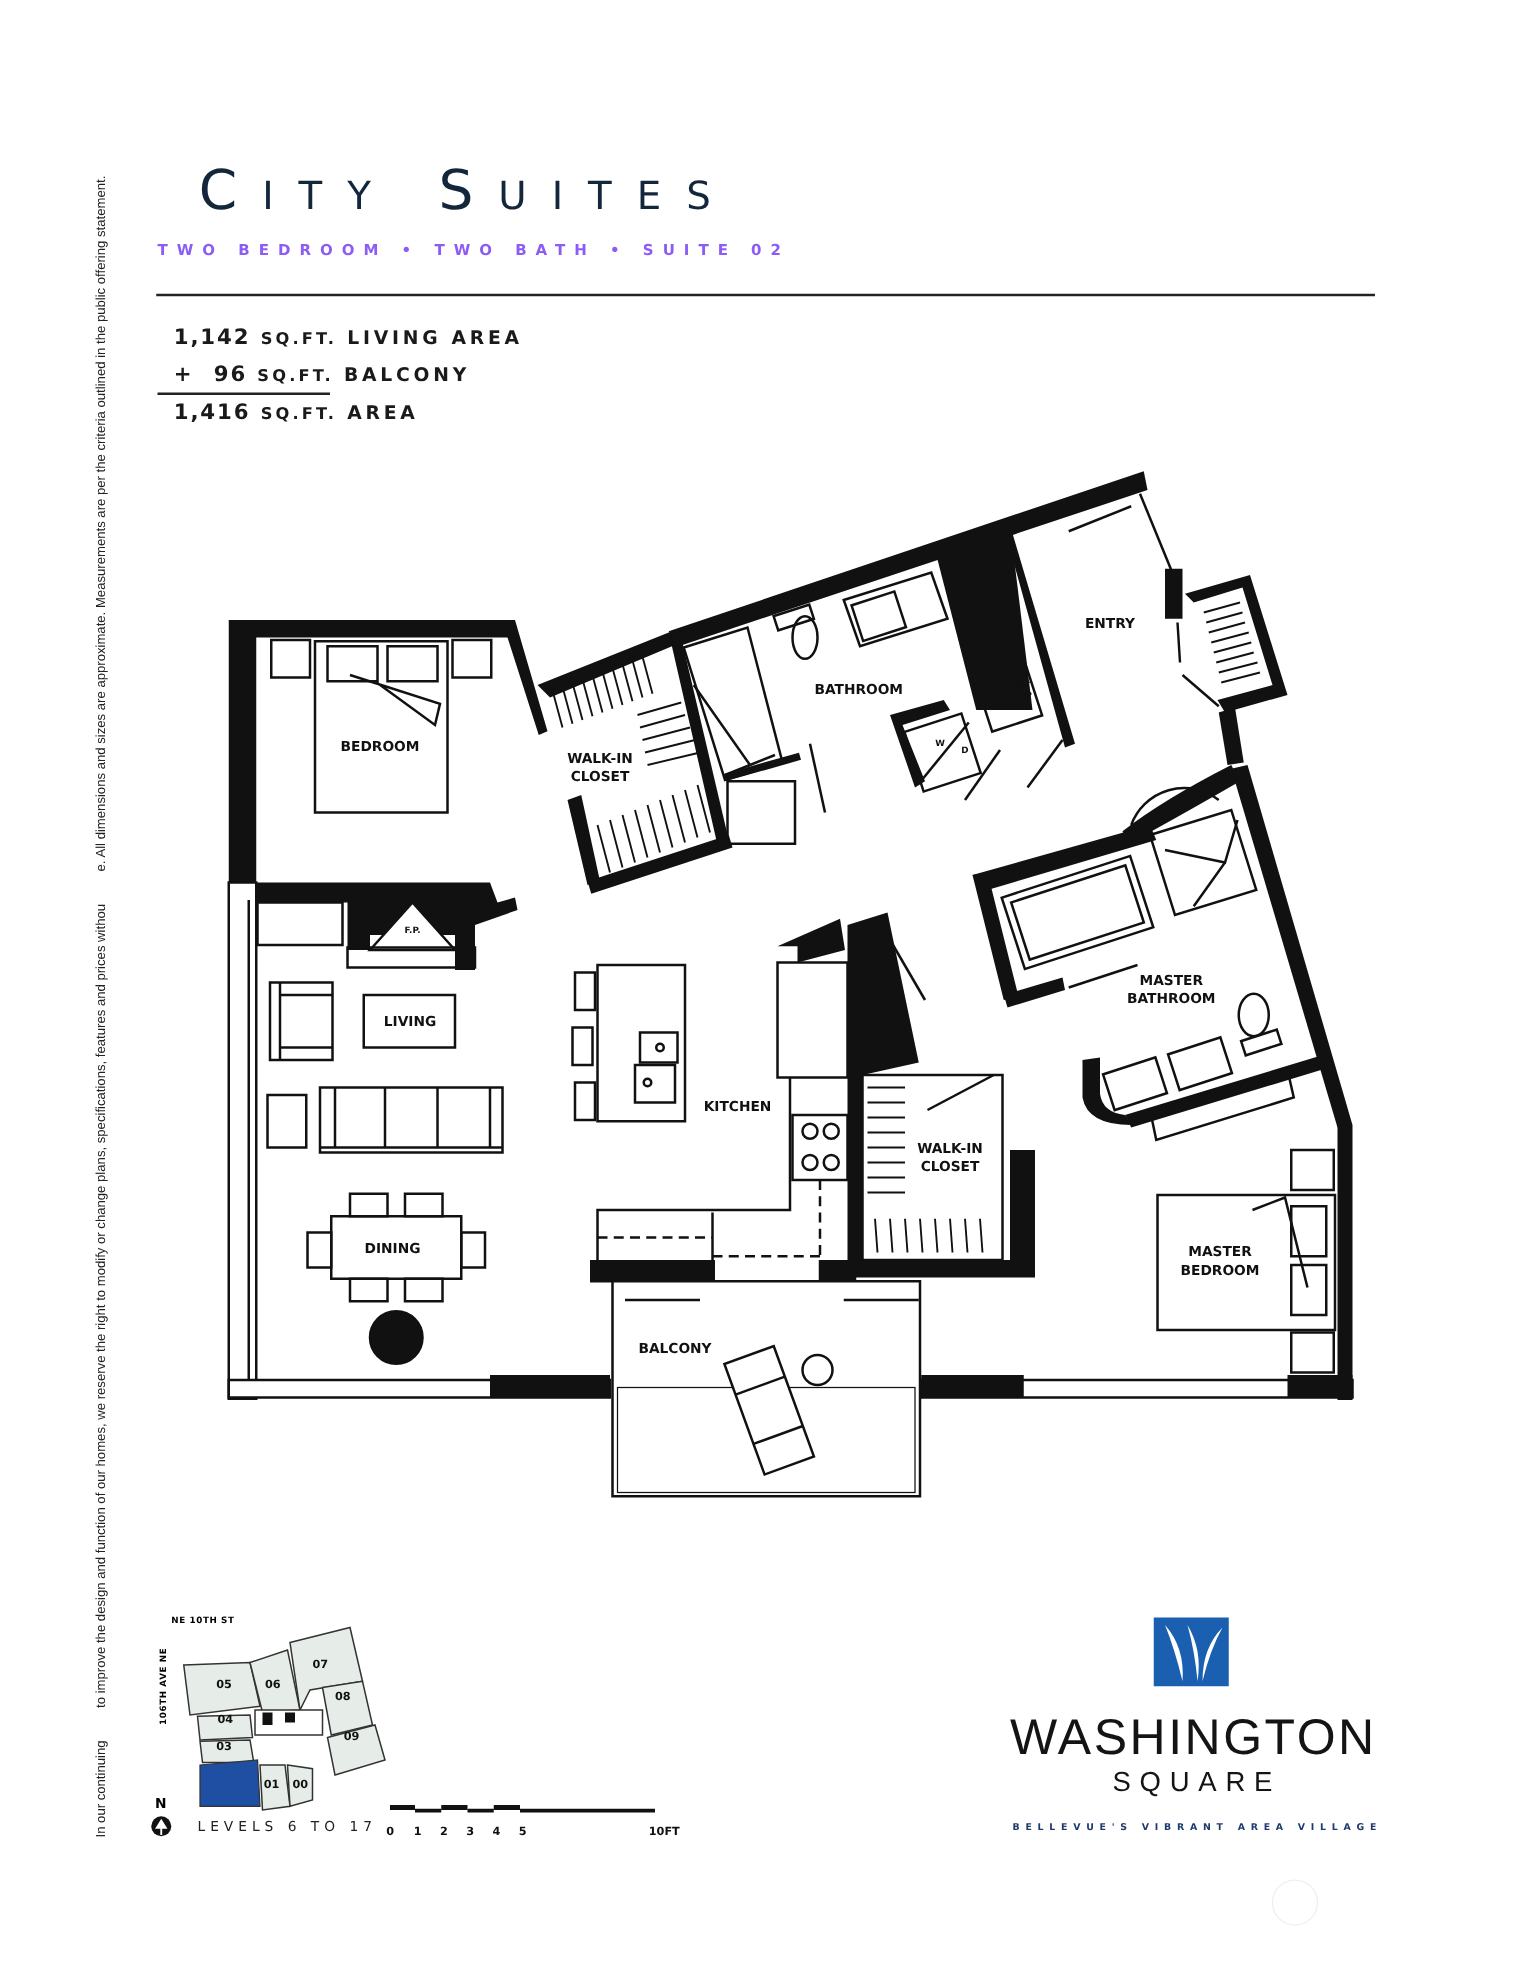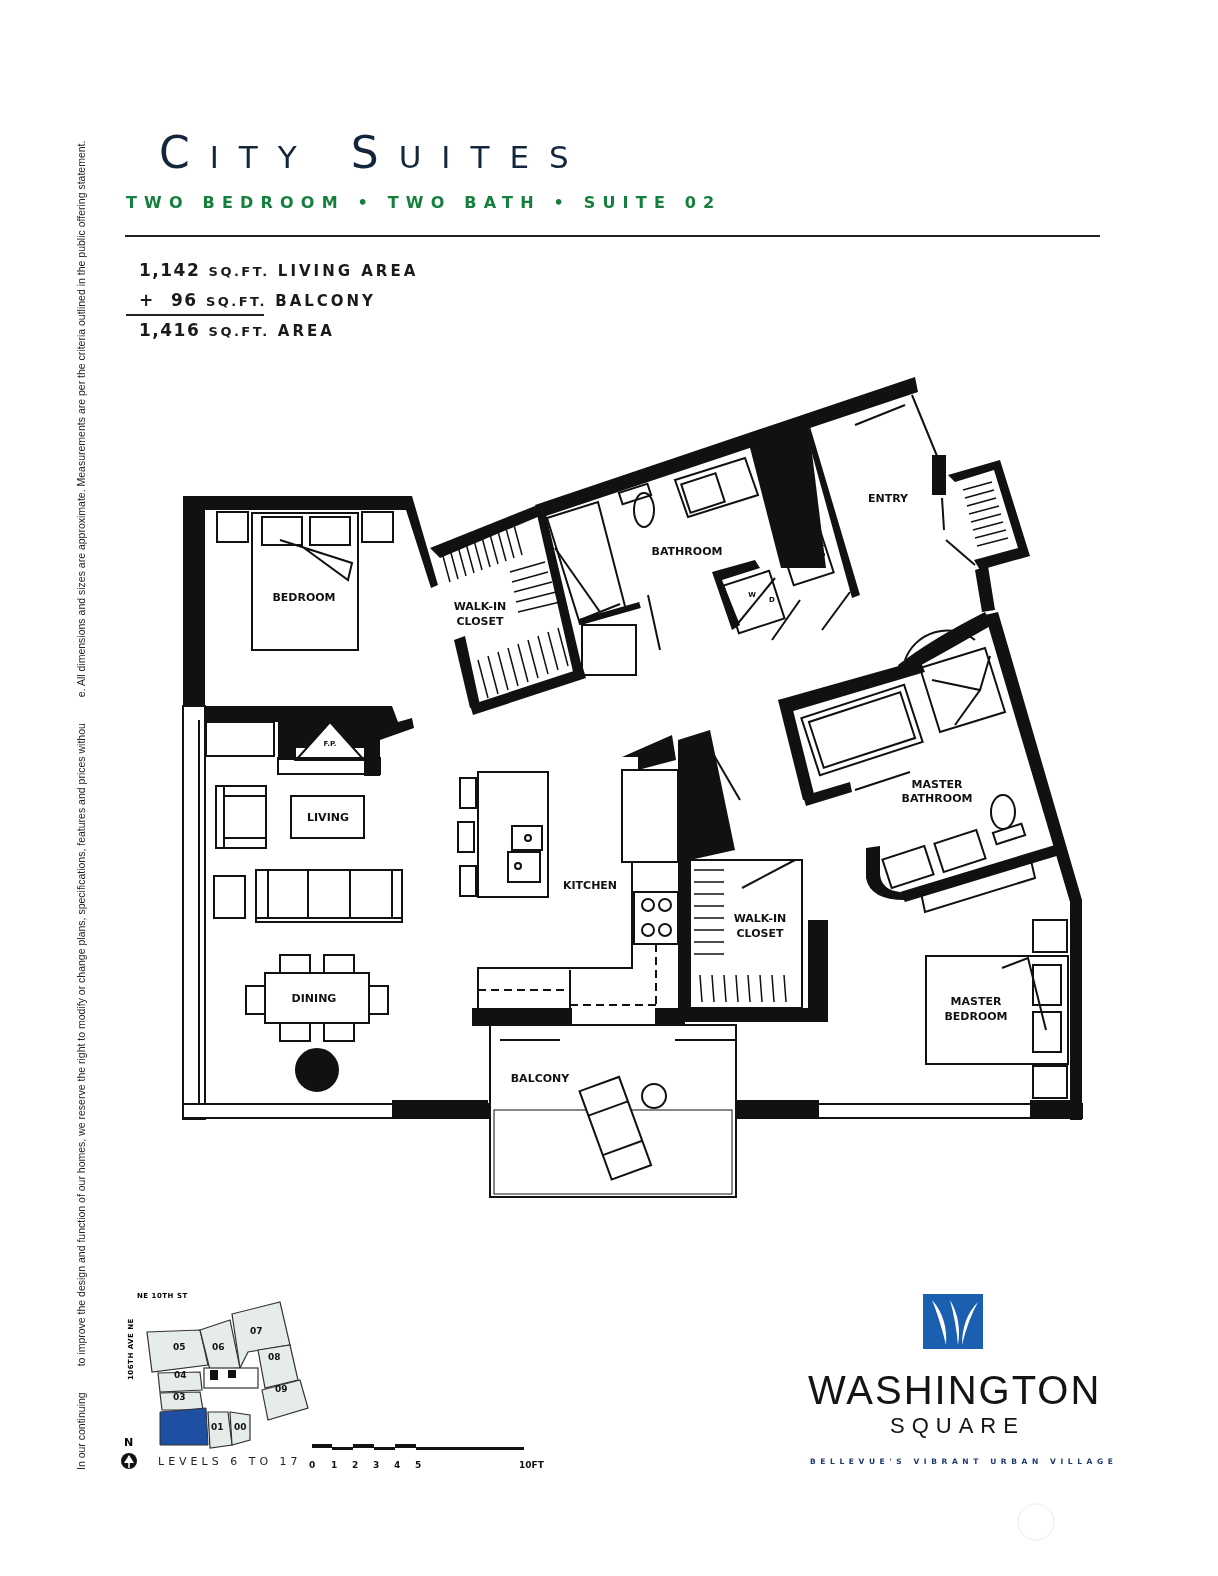--- a/index.html
+++ b/index.html
@@ -1,19 +1,19 @@
 <!DOCTYPE html>
 <html><head>
 <meta charset="utf-8">
 <style>
   html, body { margin:0; padding:0; background:#ffffff; }
   body { width:1218px; height:1576px; position:relative; overflow:hidden; font-family:"DejaVu Sans", sans-serif; color:#111; }
   .abs { position:absolute; }
   .title { left:122px; top:128px; font-family:"DejaVu Sans", sans-serif; font-size:44px; letter-spacing:20px; color:#13263b; font-weight:400; font-variant:small-caps; line-height:50px; white-space:nowrap;margin-left:37px; }
-  .subtitle { left:126px; top:193px; font-size:16px; font-weight:700; letter-spacing:7.2px; color:#15803d; white-space:nowrap; }
+  .subtitle { left:126px; top:193px; font-size:12px; font-weight:700; letter-spacing:7.2px; color:#8b5cf6; white-space:nowrap; }
   .rule { left:125px; top:235px; width:975px; height:2px; background:#222; }
   .area { left:139px; font-size:15px; font-weight:700; letter-spacing:3px; color:#1a1a1a; white-space:nowrap; }
   .area .num { font-size:17px; letter-spacing:1.5px; }
   .area .unit { font-size:13px; letter-spacing:2.5px; }
   .area-rule { left:126px; top:314px; width:138px; height:2px; background:#222; }
   .disclaimer { left:75px; top:1470px; width:1210px; transform-origin:0 0; transform:rotate(-90deg); font-family:"Liberation Sans", sans-serif; font-size:10.5px; color:#222; white-space:nowrap; }
   .disclaimer .gap { display:inline-block; width:26px; }
   .plan { left:0; top:0; }
   .room-label { font-family:"DejaVu Sans", sans-serif; font-size:11px; font-weight:700; fill:#111; }
   .keymap-street { font-size:7px; font-weight:700; letter-spacing:0.5px; }
@@ -355,13 +355,13 @@
     <path d="M 978 1302 Q 962 1318 962 1345 Q 968 1320 978 1302 Z" fill="#fff"></path>
   </g>
 
   <circle cx="1036" cy="1522" r="18" fill="none" stroke="#eee" stroke-width="1"></circle>
 </svg>
 
 <div class="abs levels">LEVELS 6 TO 17</div>
 
 <div class="abs logo-name">WASHINGTON</div>
 <div class="abs logo-sub">SQUARE</div>
-<div class="abs logo-tag">BELLEVUE'S VIBRANT URBAN VILLAGE</div>
+<div class="abs logo-tag">BELLEVUE'S VIBRANT AREA VILLAGE</div>
 
 </body></html>

